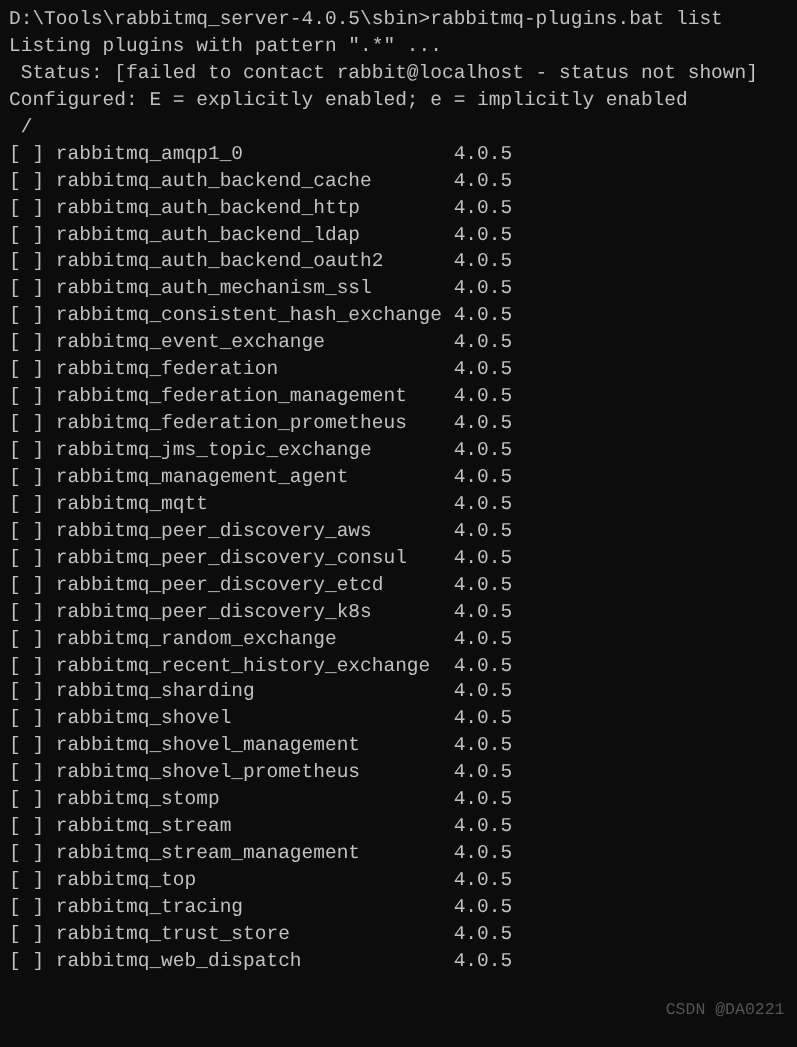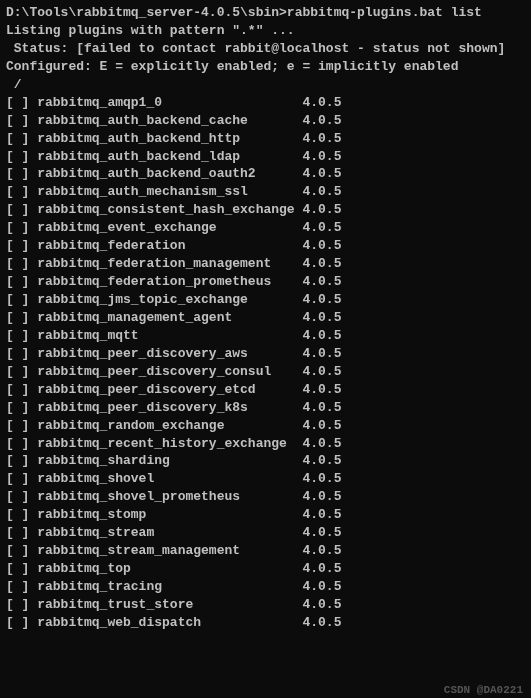--- a/index.html
+++ b/index.html
@@ -1,19 +1,18 @@
 <!DOCTYPE html>
 <html><head>
   <meta charset="utf-8">
   <style>
     * {
       margin: 0;
       padding: 0;
       box-sizing: border-box;
-      font-weight: bold;
     }
 
     body {
       width: 531px;
       height: 698px;
       background-color: #0C0C0C;
       font-family: 'Courier New', Courier, monospace;
       font-size: 13px;
       color: #C0C0C0;
       overflow: hidden;
@@ -29,21 +28,21 @@
     }
 
     .line {
       line-height: 1.38;
       white-space: pre;
       display: block;
     }
 
     .watermark {
       position: absolute;
-      bottom: 2px;
+      bottom: 18px;
       right: 8px;
       font-size: 11px;
       color: #555555;
     }
   </style>
 </head>
 <body>
 
 <div class="terminal">
   <div id="lines-container">
@@ -67,20 +66,21 @@
       <span class="line">[ ] rabbitmq_management_agent         4.0.5</span>
       <span class="line">[ ] rabbitmq_mqtt                     4.0.5</span>
       <span class="line">[ ] rabbitmq_peer_discovery_aws       4.0.5</span>
       <span class="line">[ ] rabbitmq_peer_discovery_consul    4.0.5</span>
       <span class="line">[ ] rabbitmq_peer_discovery_etcd      4.0.5</span>
       <span class="line">[ ] rabbitmq_peer_discovery_k8s       4.0.5</span>
       <span class="line">[ ] rabbitmq_random_exchange          4.0.5</span>
       <span class="line">[ ] rabbitmq_recent_history_exchange  4.0.5</span>
       <span class="line">[ ] rabbitmq_sharding                 4.0.5</span>
       <span class="line">[ ] rabbitmq_shovel                   4.0.5</span>
+      <span class="line">[ ] rabbitmq_shovel_management        4.0.5</span>
       <span class="line">[ ] rabbitmq_shovel_prometheus        4.0.5</span>
       <span class="line">[ ] rabbitmq_stomp                    4.0.5</span>
       <span class="line">[ ] rabbitmq_stream                   4.0.5</span>
       <span class="line">[ ] rabbitmq_stream_management        4.0.5</span>
       <span class="line">[ ] rabbitmq_top                      4.0.5</span>
       <span class="line">[ ] rabbitmq_tracing                  4.0.5</span>
       <span class="line">[ ] rabbitmq_trust_store              4.0.5</span>
       <span class="line">[ ] rabbitmq_web_dispatch             4.0.5</span>
     </div>
   <div class="watermark">CSDN @DA0221</div>

